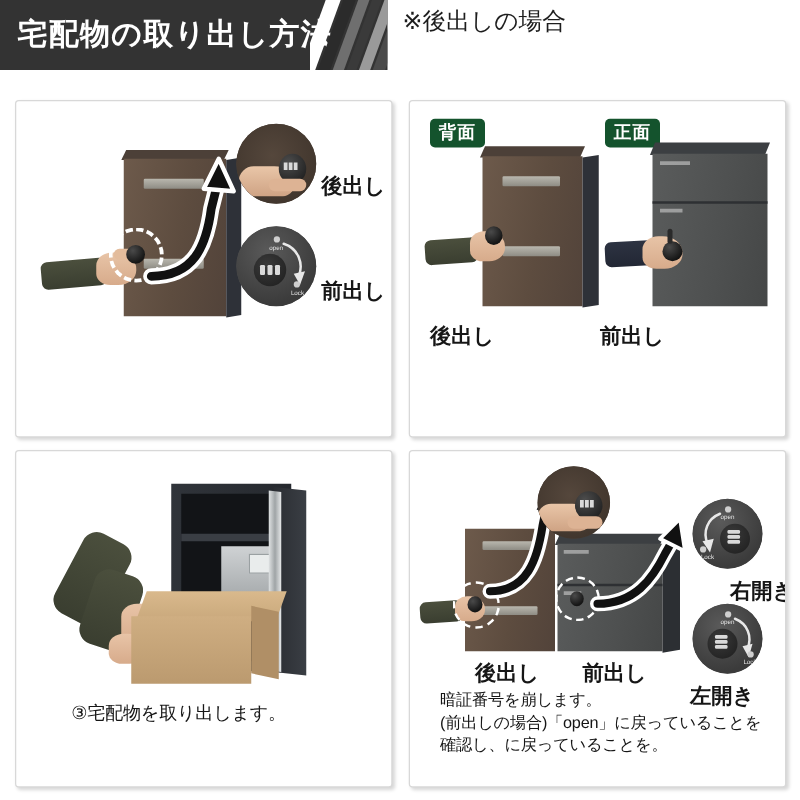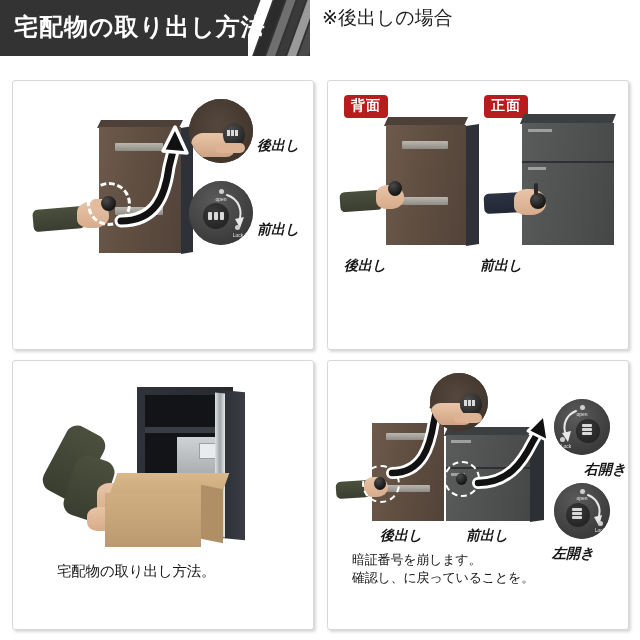--- a/index.html
+++ b/index.html
@@ -54,26 +54,26 @@
   .stage{position:absolute;left:0;top:0;width:100%;height:100%;}
 
   .cap{
     position:absolute;color:#161616;font-size:14.5px;line-height:20px;
     font-weight:500;letter-spacing:-.2px;
   }
   .cap.small{font-size:13px;line-height:18px;}
   .cap .ind{display:block;padding-left:14px;text-indent:0;}
 
   .sublabel{
-    position:absolute;color:#161616;font-size:14px;font-weight:bold;
-    letter-spacing:0px;white-space:nowrap;font-style:italic;
+    position:absolute;color:#161616;font-size:17px;font-weight:bold;
+    letter-spacing:0px;white-space:nowrap;
   }
 
   .badge{
-    position:absolute;background:#b91c1c;color:#ffffff;
+    position:absolute;background:#14532d;color:#ffffff;
     font-size:14px;font-weight:bold;border-radius:4px;
     padding:2px 7px 3px 7px;letter-spacing:1px;
   }
 
   
   .box{position:absolute;}
   .box .front{position:absolute;left:0;top:0;width:100%;height:100%;}
   .box .side{position:absolute;top:0;height:100%;}
   .box .top{position:absolute;}
 
@@ -278,21 +278,21 @@
           <div class="hand" style="left:84px;top:122px;width:42px;height:34px;border-radius:30% 40% 40% 30%;"></div>
           <div class="hand" style="left:74px;top:146px;width:30px;height:24px;"></div>
         </div>
 
         <div class="carton">
           <div class="ctop" style="left:100px;top:112px;width:112px;height:24px;transform:skewX(-20deg);"></div>
           <div class="cfront" style="left:92px;top:132px;width:96px;height:54px;"></div>
           <div class="cside" style="left:188px;top:126px;width:22px;height:54px;transform:skewY(12deg);"></div>
         </div>
 
-        <div class="cap" style="left:44px;top:200px;width:250px;">宅配物の取り出し方法。</div>
+        <div class="cap" style="left:44px;top:200px;width:250px;">③宅配物を取り出します。</div>
       </div>
     </div>
 
     <div class="panel p4">
       <div class="stage">
 
         <div class="box brown" style="left:44px;top:62px;width:72px;height:98px;">
           <div class="front"></div>
           <div class="slot" style="left:14px;top:10px;width:44px;height:7px;"></div>
           <div class="slot" style="left:14px;top:62px;width:44px;height:7px;"></div>
@@ -375,19 +375,20 @@
           <div class="markdot" style="left:44px;top:38px;"></div>
           <div class="mark" style="left:34px;top:44px;width:24px;">Lock</div>
         </div>
         <div class="sublabel" style="left:224px;top:184px;">左開き</div>
 
         <div class="sublabel" style="left:52px;top:166px;">後出し</div>
         <div class="sublabel" style="left:138px;top:166px;">前出し</div>
 
         <div class="cap small" style="left:10px;top:190px;width:290px;">
           <span class="ind">暗証番号を崩します。</span>
+          <span class="ind">(前出しの場合)「open」に戻っていることを</span>
           <span class="ind">確認し、に戻っていることを。</span>
         </div>
       </div>
     </div>
 
   </div>
 </div>
 
 </body></html>

